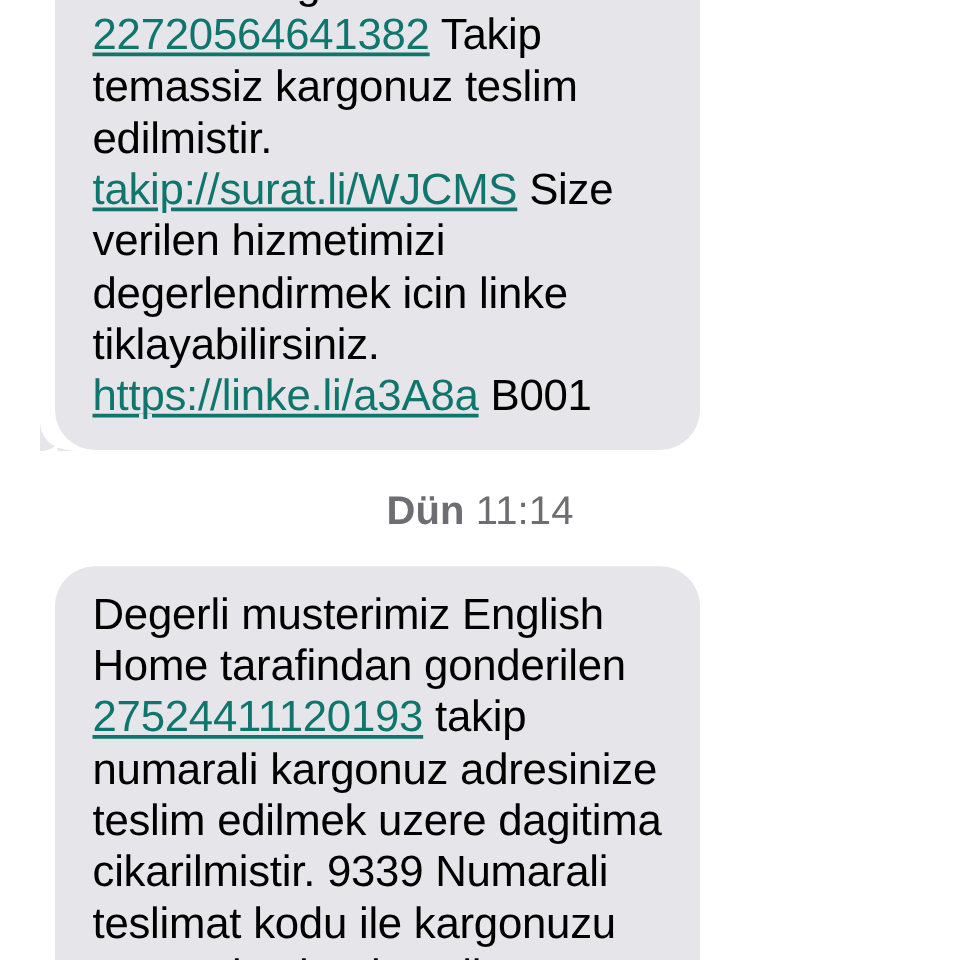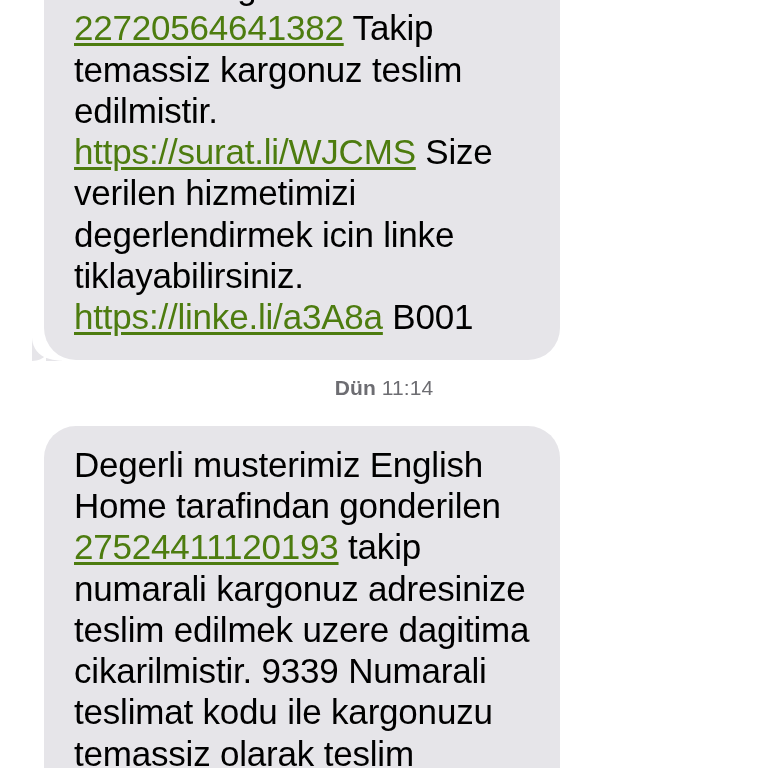--- a/index.html
+++ b/index.html
@@ -53,48 +53,48 @@
     position: absolute;
     left: -12px;
     bottom: -1px;
     width: 34px;
     height: 34px;
     overflow: hidden;
   }
   .tail svg { display: block; }
 
   .link {
-    color: #4d7c0f;
+    color: #0f766e;
     text-decoration: underline;
     text-underline-offset: 3px;
     cursor: pointer;
   }
 
   .timestamp {
     text-align: center;
     color: #8a8a8e;
-    font-size: 21px;
+    font-size: 32px;
     letter-spacing: 0.1px;
-    margin: 16px 0 26px 0;
+    margin: 30px 0 26px 0;
     font-weight: 400;
   }
   .timestamp .tlabel { font-weight: 700; color: #6d6d72; }
   .timestamp .ttime { font-weight: 400; color: #6d6d72; }
 
   .bubble-two {
     margin-top: 0;
   }
 </style>
 </head>
 <body>
 
 <div class="thread">
 
   <div class="bubble incoming bubble-one">
-    <span>tarafindan gonderilen </span><span class="link">22720564641382</span><span> Takip temassiz kargonuz teslim edilmistir. </span><span class="link">https://surat.li/WJCMS</span><span> Size verilen hizmetimizi degerlendirmek icin linke tiklayabilirsiniz. </span><span class="link">https://linke.li/a3A8a</span><span> B001</span>
+    <span>tarafindan gonderilen </span><span class="link">22720564641382</span><span> Takip temassiz kargonuz teslim edilmistir. </span><span class="link">takip://surat.li/WJCMS</span><span> Size verilen hizmetimizi degerlendirmek icin linke tiklayabilirsiniz. </span><span class="link">https://linke.li/a3A8a</span><span> B001</span>
     <span class="tail">
       <svg width="34" height="34" viewBox="0 0 34 34" xmlns="http://www.w3.org/2000/svg">
         <path d="M34 34 C34 34 20 34 12 30 C4 26 0 18 0 10 L0 34 Z" fill="#e6e5e9"></path>
         <path d="M0 34 C6 34 12 31 14 28 L14 34 Z" fill="#ffffff"></path>
       </svg>
     </span>
   </div>
 
   <div class="timestamp">
     <span class="tlabel">Dün</span>

